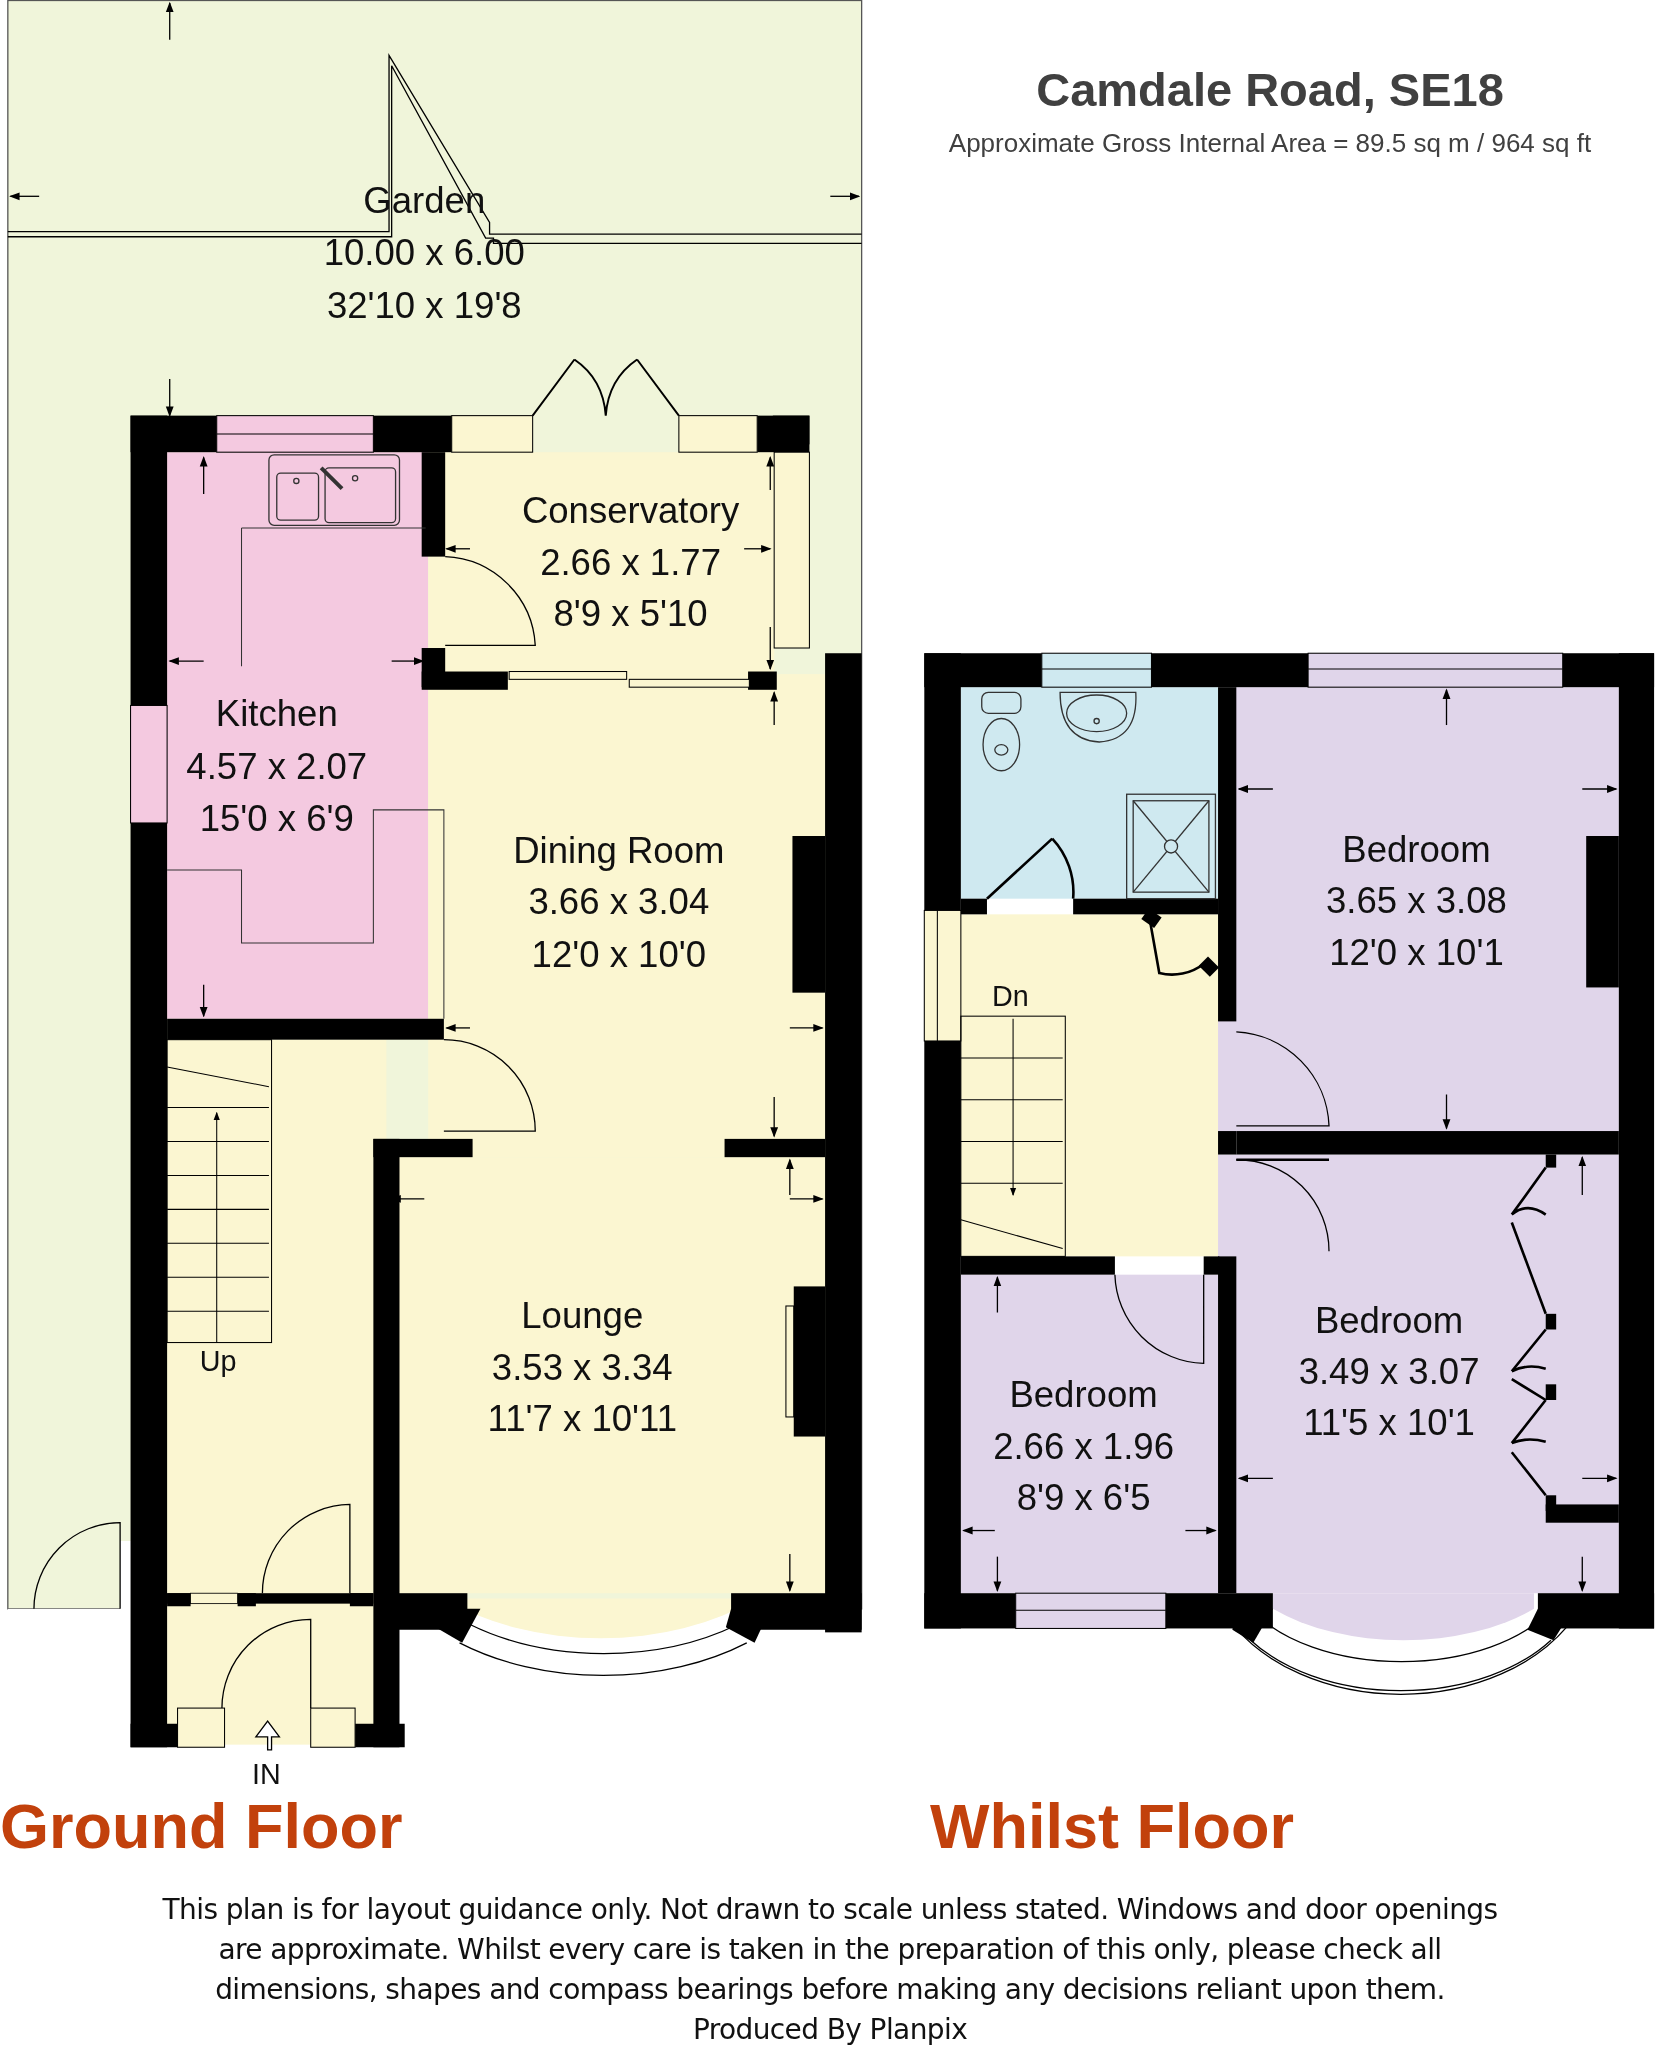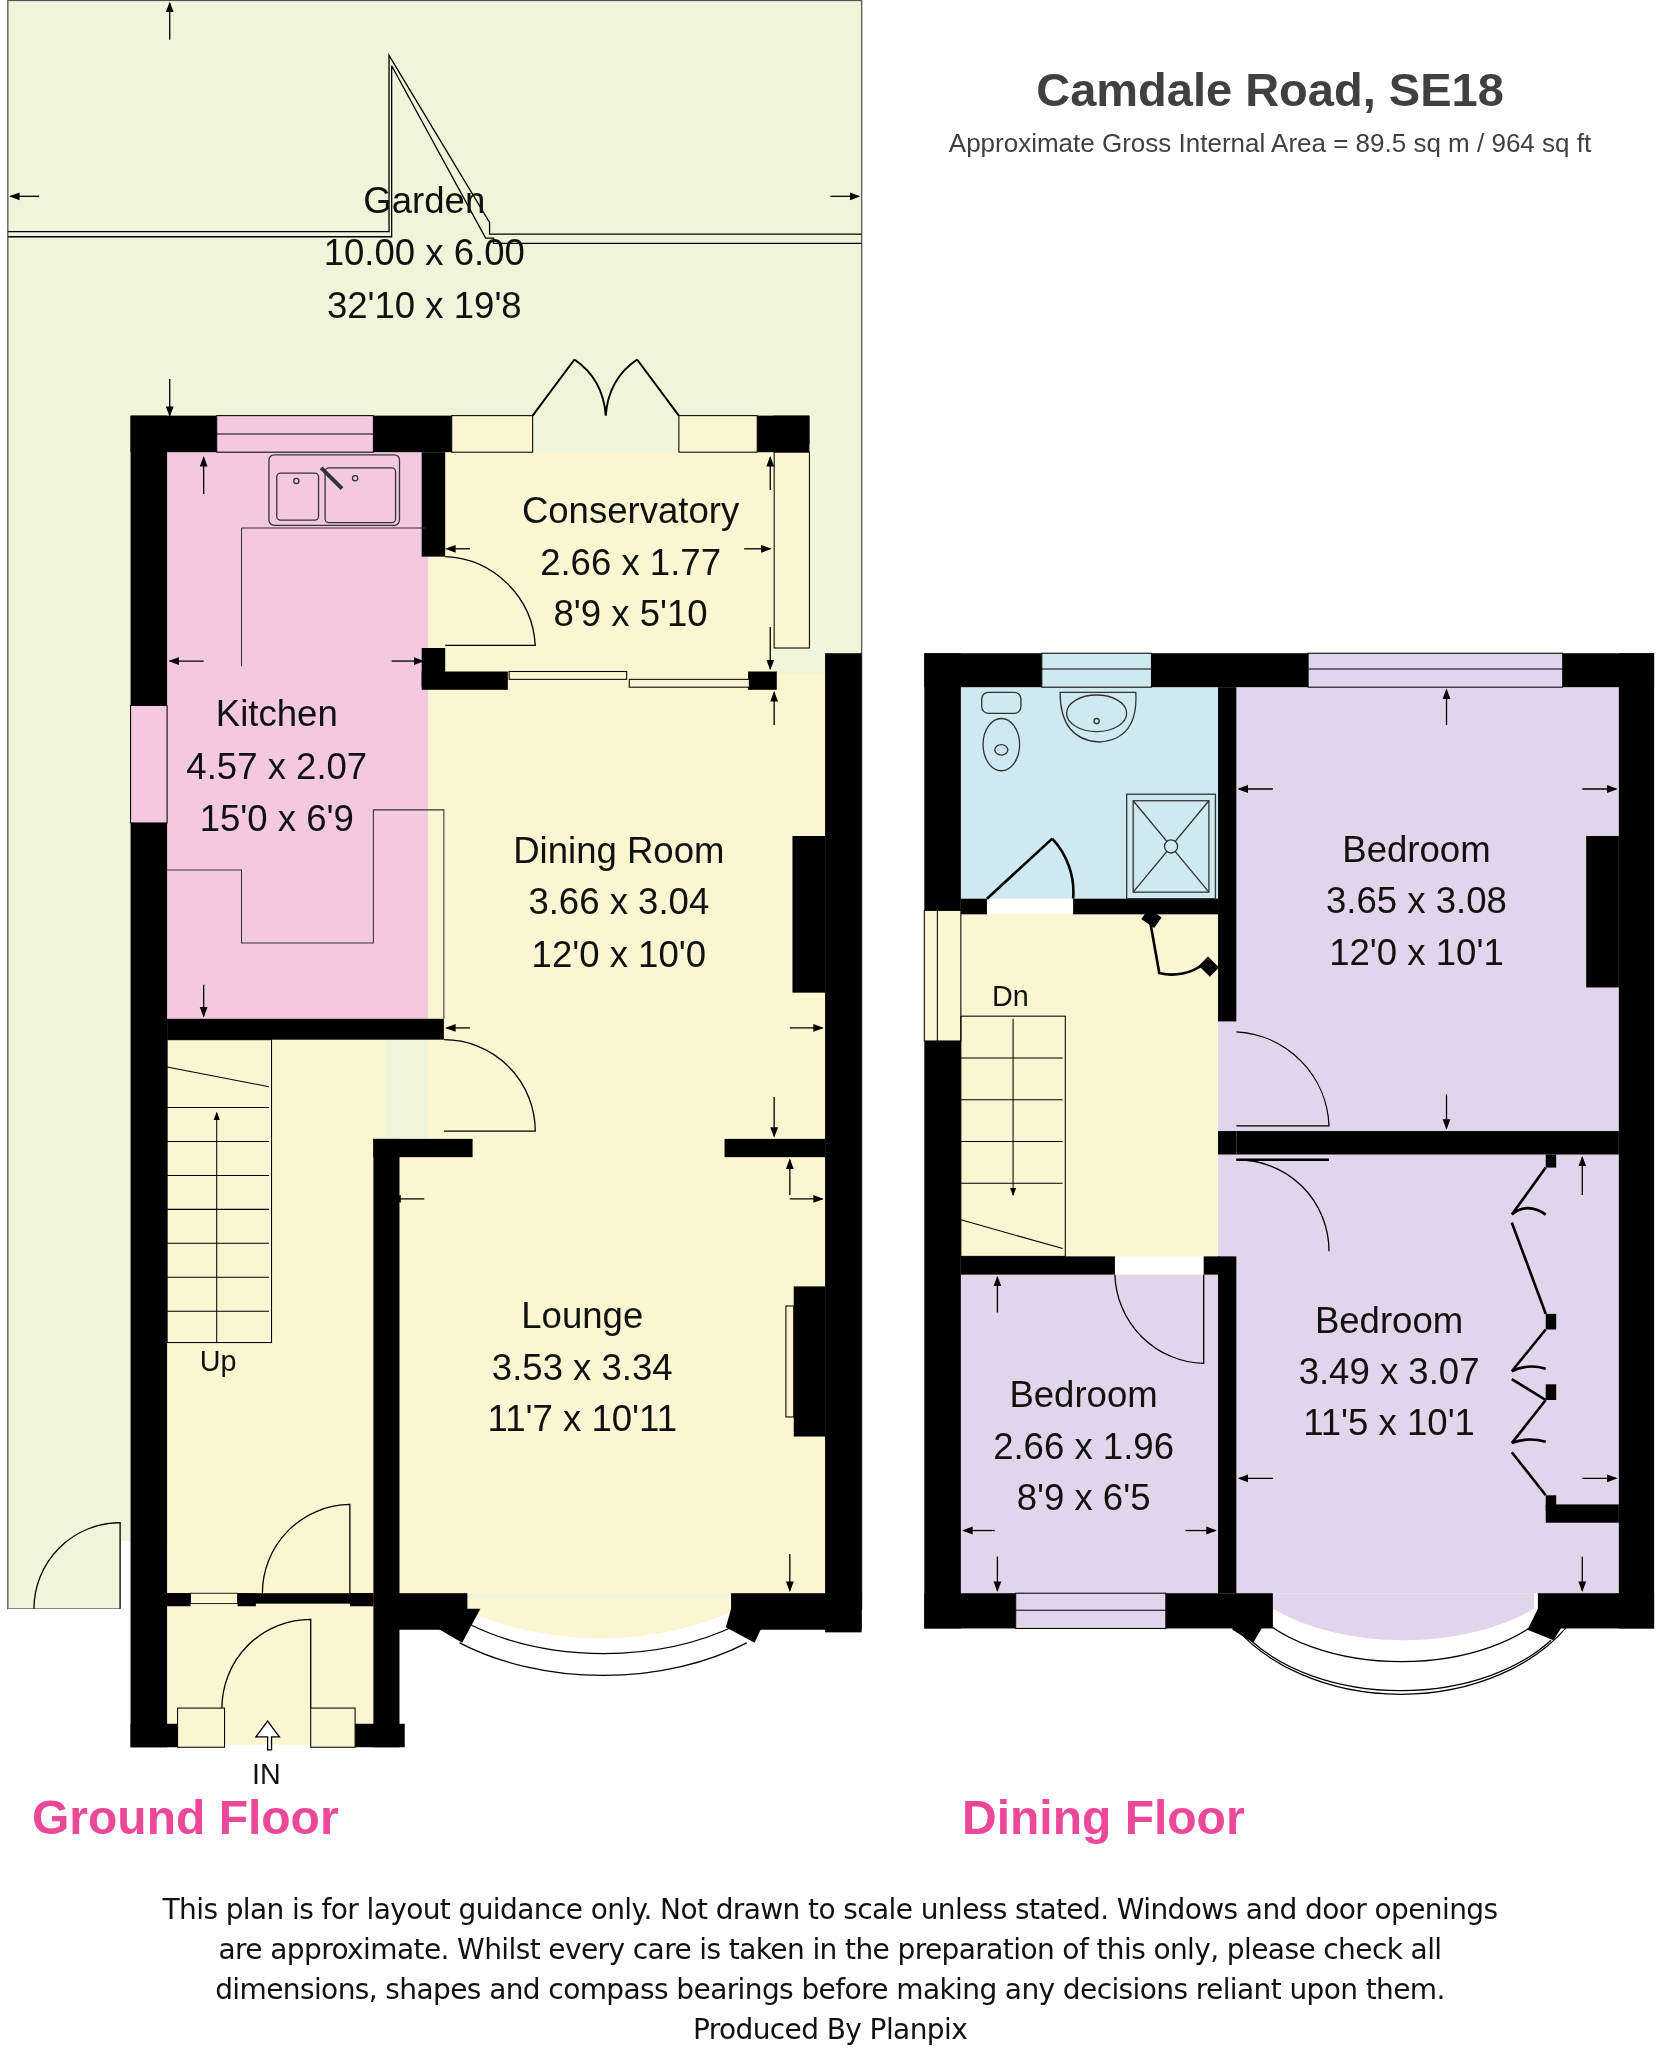--- a/index.html
+++ b/index.html
@@ -4,21 +4,21 @@
 <style>
   html,body{margin:0;padding:0;background:#fff;}
   body{width:1658px;height:2048px;overflow:hidden;position:relative;}
   svg{position:absolute;left:0;top:0;}
   .lbl{font-family:"Liberation Sans",sans-serif;fill:#111;text-anchor:middle;}
   .room-name{font-size:28px;}
   .room-dim{font-size:28px;}
   .hdr{position:absolute;font-family:"Liberation Sans",sans-serif;color:#404040;text-align:center;}
   .title{left:960px;top:62px;width:620px;font-size:47px;font-weight:bold;}
   .subtitle{left:880px;top:128px;width:780px;font-size:26px;}
-  .floor-lbl{position:absolute;font-family:"Liberation Sans",sans-serif;font-weight:bold;font-size:48px;color:#ec4899;padding-left:32px;}
+  .floor-lbl{position:absolute;font-family:"Liberation Sans",sans-serif;font-weight:bold;font-size:63px;color:#c2410c;}
   .ground{left:0px;top:1790px;}
   .first{left:930px;top:1790px;}
   .disclaimer{position:absolute;left:60px;top:1890px;width:1540px;text-align:center;font-family:"DejaVu Sans",sans-serif;font-size:28px;line-height:40px;color:#111;letter-spacing:-0.6px;}
 </style>
 </head>
 <body>
 
 <div class="hdr title">Camdale Road, SE18</div>
 <div class="hdr subtitle">Approximate Gross Internal Area = 89.5 sq m / 964 sq ft</div>
 
@@ -303,20 +303,20 @@
     </g>
     <g>
       <text class="lbl room-name" x="830" y="1077">Bedroom</text>
       <text class="lbl room-dim" x="830" y="1117">2.66 x 1.96</text>
       <text class="lbl room-dim" x="830" y="1156">8'9 x 6'5</text>
     </g>
   </g>
 </svg>
 
 <div class="floor-lbl ground">Ground Floor</div>
-<div class="floor-lbl first">Dining Floor</div>
+<div class="floor-lbl first">Whilst Floor</div>
 
 <div class="disclaimer">
   <div>This plan is for layout guidance only. Not drawn to scale unless stated. Windows and door openings</div>
   <div>are approximate. Whilst every care is taken in the preparation of this only, please check all</div>
   <div>dimensions, shapes and compass bearings before making any decisions reliant upon them.</div>
   <div>Produced By Planpix</div>
 </div>
 
 </body></html>

